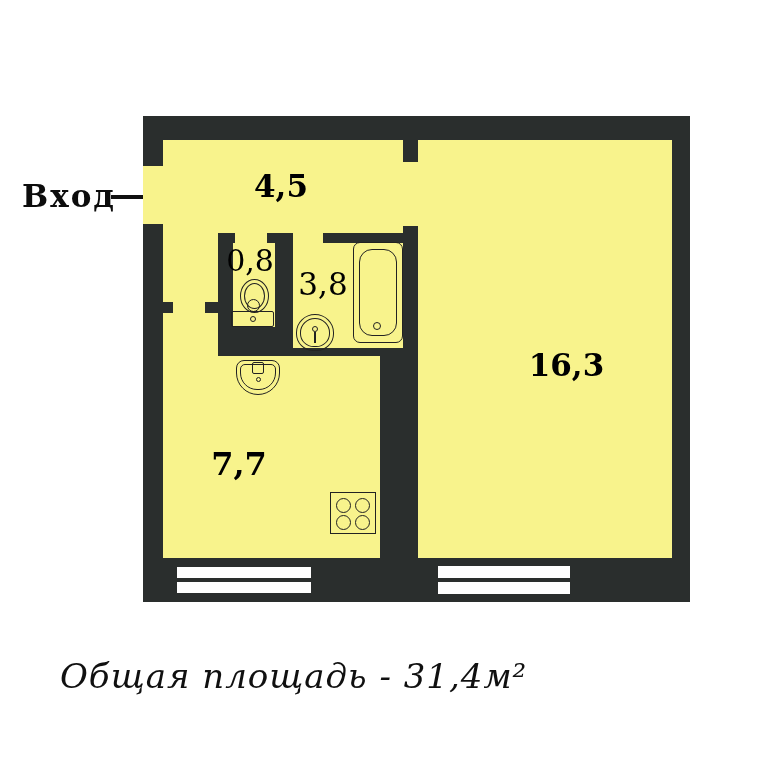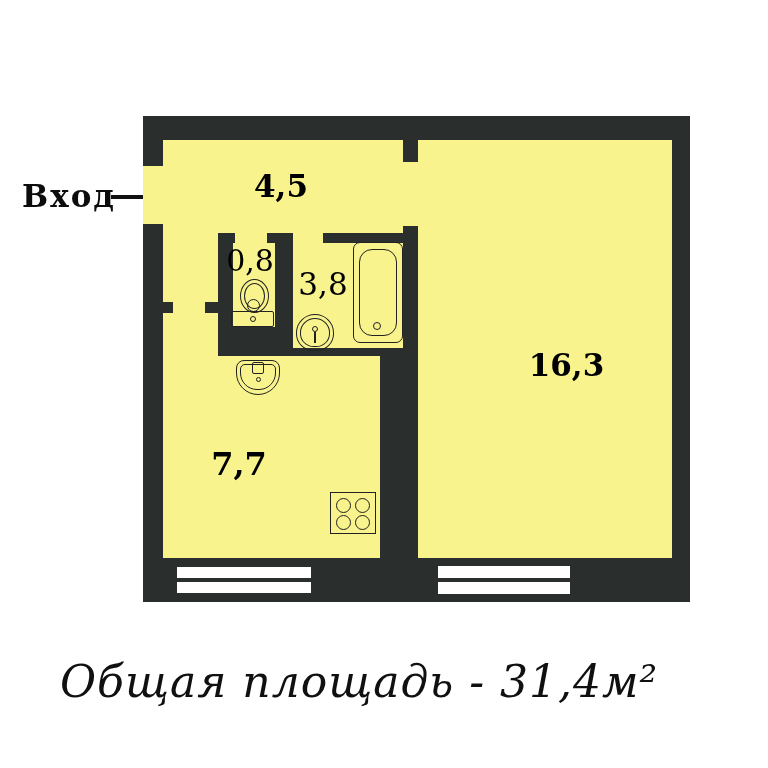--- a/index.html
+++ b/index.html
@@ -11,21 +11,21 @@
   .win{position:absolute;background:var(--window,#ffffff);}
   .ol{position:absolute;border:1.5px solid #222;border-radius:2px;background:transparent;box-sizing:border-box;}
   .area-label{position:absolute;color:#000000;text-align:center;
               font-family:"DejaVu Serif", serif;line-height:1;}
   .bold{font-weight:bold;}
   .entrance-label{position:absolute;left:22px;top:178px;font-size:31px;color:#0c0c0c;
                   letter-spacing:2px;font-family:"DejaVu Serif", serif;font-weight:bold;}
   .arrow-shaft{position:absolute;left:111px;top:195px;width:48px;height:4px;background:#101010;}
   .arrow-head{position:absolute;left:158px;top:186px;width:0;height:0;
               border-left:19px solid #101010;border-top:11px solid transparent;border-bottom:11px solid transparent;}
-  .caption{position:absolute;left:60px;top:656px;font-size:44px;font-style:italic;
+  .caption{position:absolute;left:60px;top:656px;font-size:34px;font-style:italic;
            color:#101010;font-family:"DejaVu Serif", serif;letter-spacing:1px;}
   .watermark{position:absolute;left:124px;top:222px;width:130px;opacity:.85;
              font-family:"Liberation Sans", sans-serif;color:#cdcdcd;pointer-events:none;}
   .wm-brand{font-size:42px;font-weight:bold;letter-spacing:-1px;line-height:1;}
   .wm-l1{font-size:13px;font-weight:bold;letter-spacing:1px;line-height:1.1;}
   .wm-l2,.wm-l3{font-size:8.5px;font-weight:bold;letter-spacing:1px;line-height:1.3;}
   .burner{position:absolute;width:15px;height:15px;border:1.5px solid #222;border-radius:50%;box-sizing:border-box;}
   .circle{border-radius:50%;}
 </style>
 </head>

